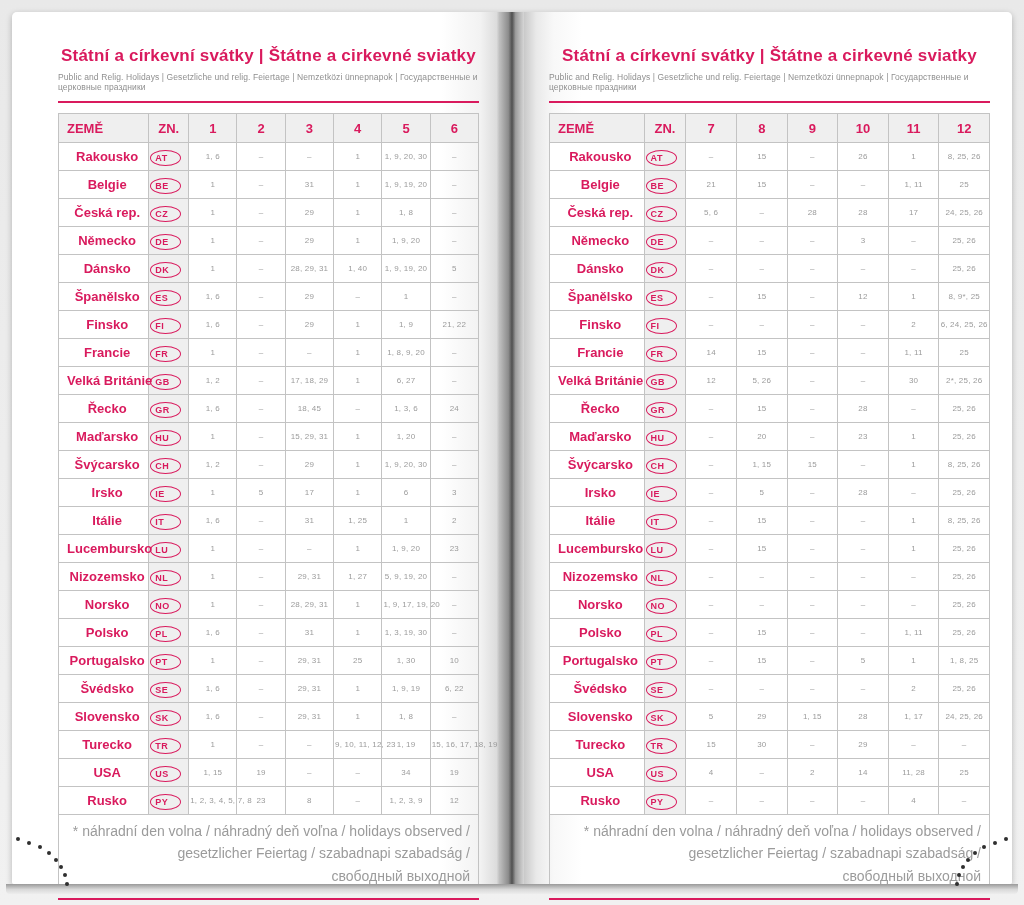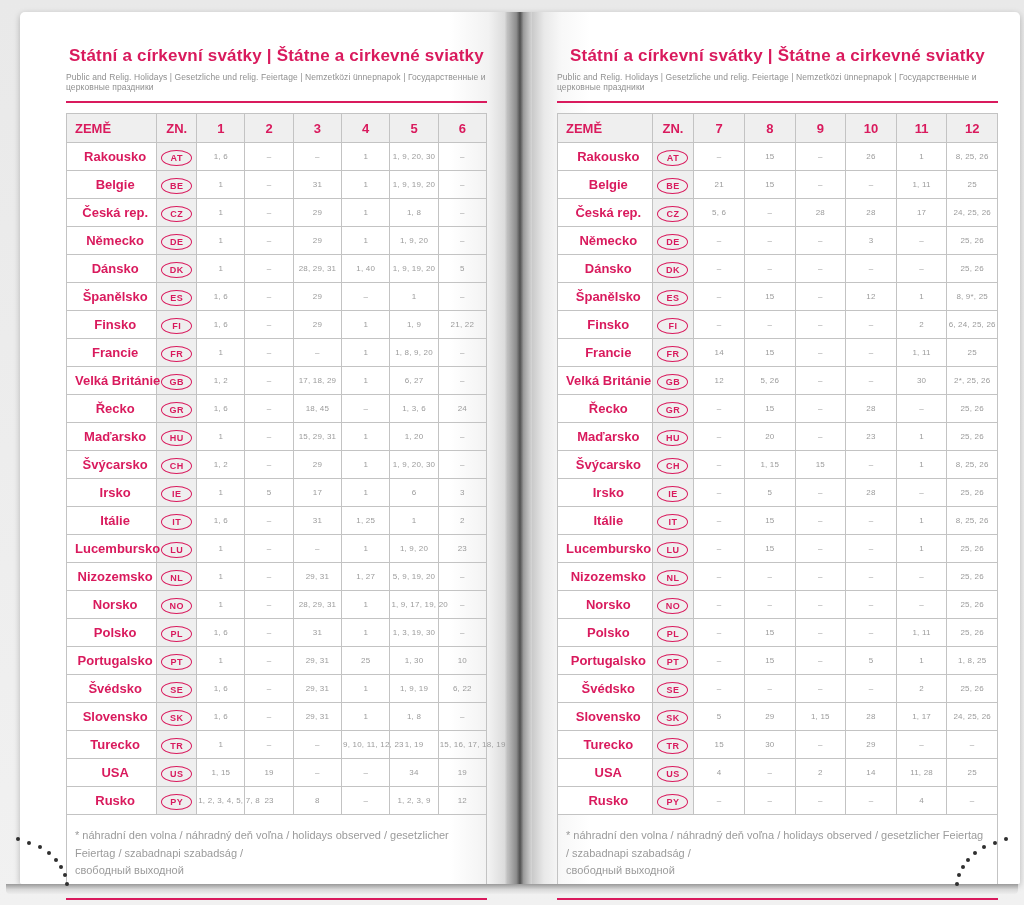--- a/index.html
+++ b/index.html
@@ -10,21 +10,21 @@
   }
   *{box-sizing:border-box;}
   html,body{margin:0;padding:0;}
   body{
     width:1024px;height:905px;overflow:hidden;
     font-family:"Liberation Sans", sans-serif;
     background:linear-gradient(#e9e9e9,#f1f1f1);
   }
   .scene{position:relative;width:1024px;height:905px;}
   .spread{
-    position:absolute;left:20px;top:12px;width:1000px;height:872px;
+    position:absolute;left:12px;top:12px;width:1000px;height:872px;
     display:flex;border-radius:5px 5px 2px 2px;
     box-shadow:0 2px 6px rgba(0,0,0,.25);
   }
   .page{position:relative;width:488px;height:872px;background:#fff;}
   .page-left{
     border-radius:5px 0 0 2px;
     background:linear-gradient(to right,#ffffff 0%,#ffffff 88%,#f2f2f2 96%,#dcdcdc 99.3%,#b9b9b9 100%);
   }
   .page-right{
     border-radius:0 5px 2px 0;
@@ -61,33 +61,33 @@
   .holidays th{
     height:29px;background:var(--shade);color:var(--accent);
     font-size:13px;font-weight:bold;border:1px solid var(--border);
   }
   .holidays th.h-country{text-align:left;padding-left:8px;}
   .holidays td{height:28px;border:1px solid var(--border);}
   td.country{
     color:var(--accent);font-size:13px;font-weight:bold;
     text-align:center;padding-left:8px;background:#fff;white-space:nowrap;
   }
-  td.zn{background:var(--shade);text-align:center;}
+  td.zn{background:var(--shade);text-align:left;}
   .badge{
     display:inline-block;min-width:31px;height:16px;line-height:14px;
     border:1.5px solid var(--accent);border-radius:50%;
     color:var(--accent);font-size:9px;font-weight:bold;letter-spacing:.5px;
     padding:0 4px;
   }
   td.val{
     color:var(--val-text);font-size:8px;text-align:center;letter-spacing:.2px;white-space:nowrap;
   }
   td.footnote{
-    height:auto;text-align:left;color:var(--val-text);
-    font-size:11px;line-height:1.6;padding:12px 8px;
+    height:auto;text-align:right;color:var(--val-text);
+    font-size:14px;line-height:1.6;padding:5px 8px;
   }
   .dot{position:absolute;width:4px;height:4px;border-radius:50%;background:#2f2f2f;}
 </style>
 </head>
 <body>
 
 <div class="scene">
 
   <div class="spread">
 

